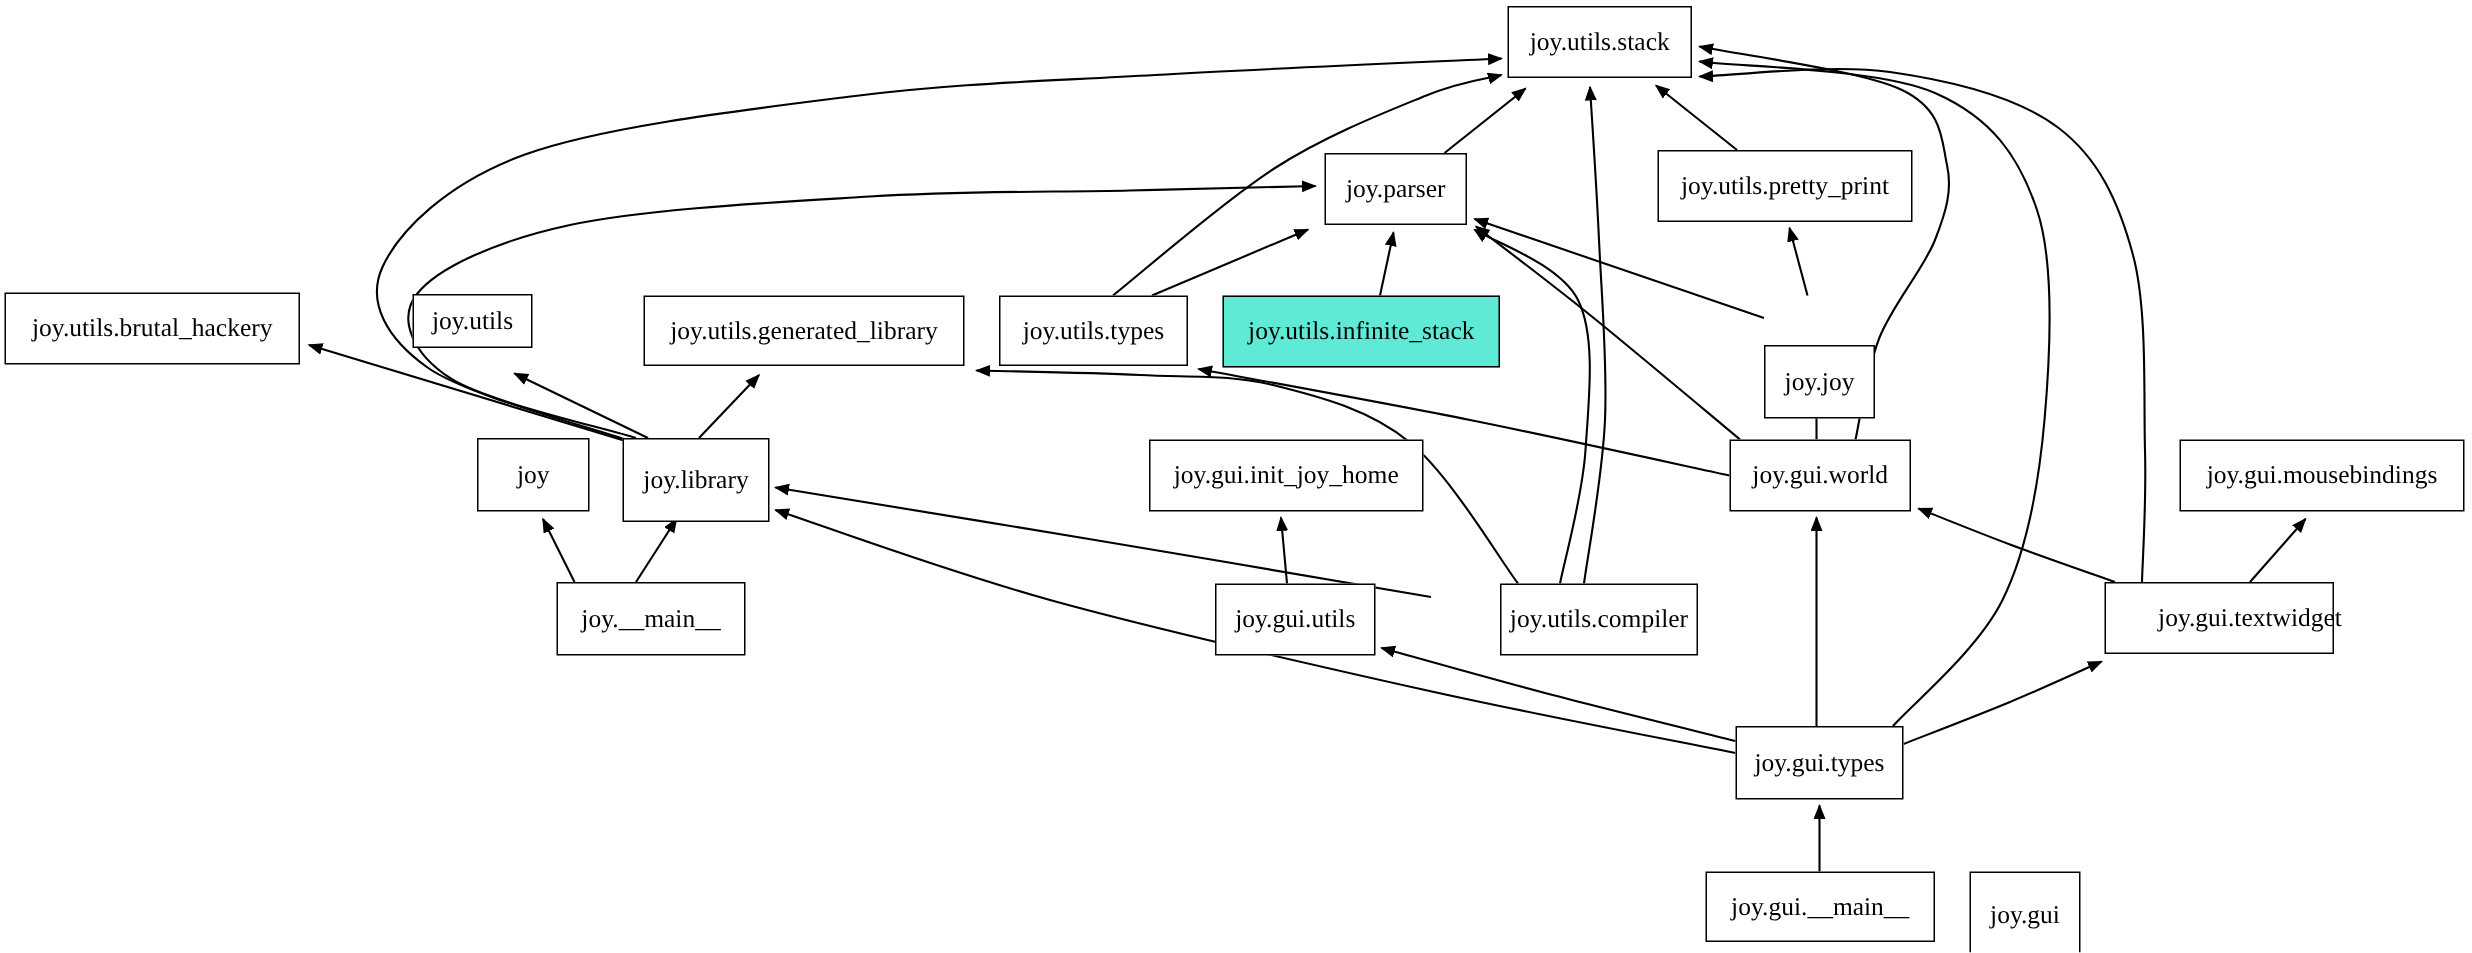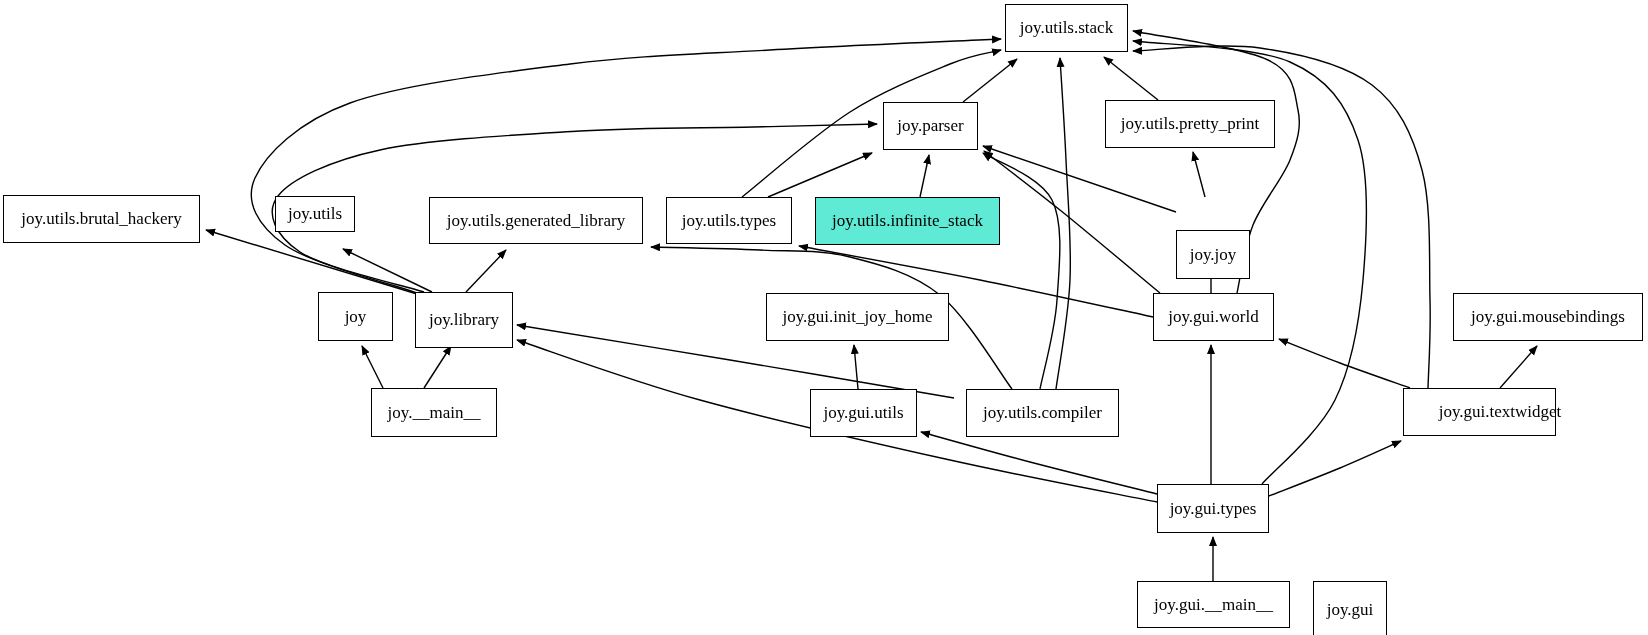--- a/index.html
+++ b/index.html
@@ -77,19 +77,19 @@
       <div class="node" style="left: 666px; top: 197px; width: 126px; height: 47px; border-color: rgb(0, 0, 0); background: rgb(255, 255, 255);">joy.utils.types</div>
       <div class="node" style="left: 815px; top: 197px; width: 185px; height: 48px; border-color: rgb(0, 0, 0); background: #5eead4;">joy.utils.infinite_stack</div>
       <div class="node" style="left: 1176px; top: 197px; width: 74px; height: 49px; border-color: rgb(0, 0, 0); background: rgb(255, 255, 255); margin-top: 33px;">joy.joy</div>
       <div class="node" style="left: 318px; top: 292px; width: 75px; height: 49px; border-color: rgb(0, 0, 0); background: rgb(255, 255, 255);">joy</div>
       <div class="node" style="left: 415px; top: 292px; width: 98px; height: 56px; border-color: rgb(0, 0, 0); background: rgb(255, 255, 255);">joy.library</div>
       <div class="node" style="left: 766px; top: 293px; width: 183px; height: 48px; border-color: rgb(0, 0, 0); background: rgb(255, 255, 255);">joy.gui.init_joy_home</div>
       <div class="node" style="left: 1153px; top: 293px; width: 121px; height: 48px; border-color: rgb(0, 0, 0); background: rgb(255, 255, 255);">joy.gui.world</div>
       <div class="node" style="left: 1453px; top: 293px; width: 190px; height: 48px; border-color: rgb(0, 0, 0); background: rgb(255, 255, 255);">joy.gui.mousebindings</div>
       <div class="node" style="left: 347px; top: 388px; width: 126px; height: 49px; border-color: rgb(0, 0, 0); background: rgb(255, 255, 255); margin-left: 24px;">joy.__main__</div>
       <div class="node" style="left: 810px; top: 389px; width: 107px; height: 48px; border-color: rgb(0, 0, 0); background: rgb(255, 255, 255);">joy.gui.utils</div>
-      <div class="node" style="left: 966px; top: 389px; width: 153px; height: 48px; border-color: rgb(0, 0, 0); background: rgb(255, 255, 255);">joy.utils.compiler</div>
+      <div class="node" style="left: 1000px; top: 389px; width: 132px; height: 48px; border-color: rgb(0, 0, 0); background: rgb(255, 255, 255);">joy.utils.compiler</div>
       <div class="node" style="left: 1403px; top: 388px; width: 153px; height: 48px; border-color: rgb(0, 0, 0); background: rgb(255, 255, 255); padding-left: 41px;">joy.gui.textwidget</div>
       <div class="node" style="left: 1157px; top: 484px; width: 112px; height: 49px; border-color: rgb(0, 0, 0); background: rgb(255, 255, 255);">joy.gui.types</div>
       <div class="node" style="left: 1137px; top: 581px; width: 153px; height: 47px; border-color: rgb(0, 0, 0); background: rgb(255, 255, 255);">joy.gui.__main__</div>
       <div class="node" style="left: 1313px; top: 581px; width: 74px; height: 57px; border-color: rgb(0, 0, 0); background: rgb(255, 255, 255);">joy.gui</div>
     </div>
 </div>
 
 </body></html>

